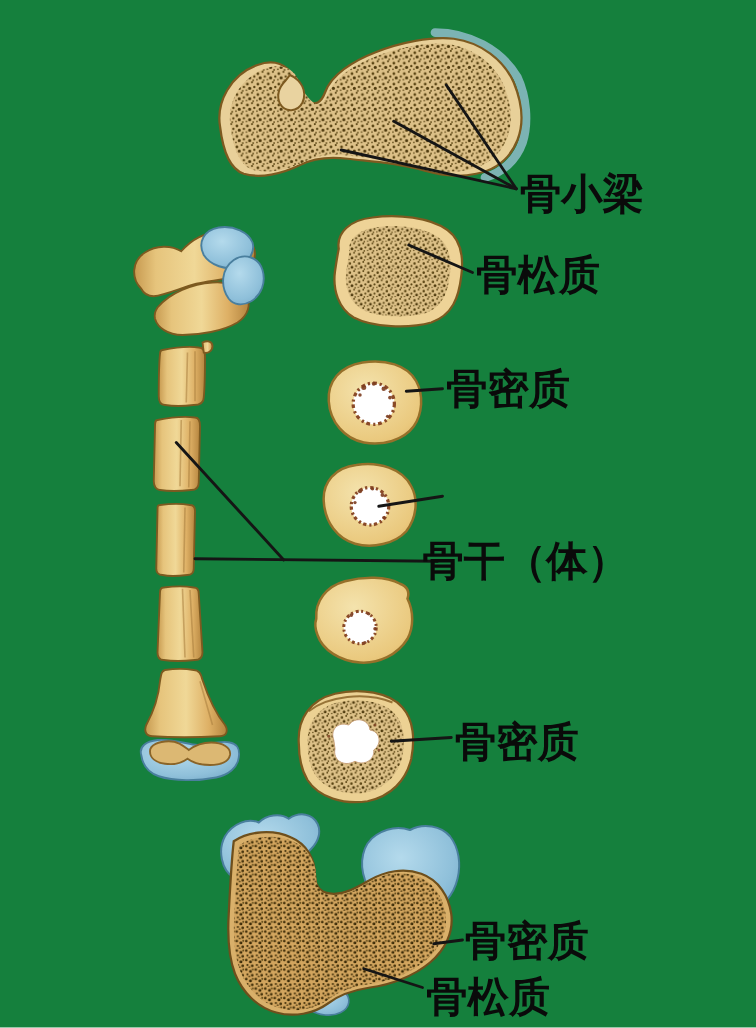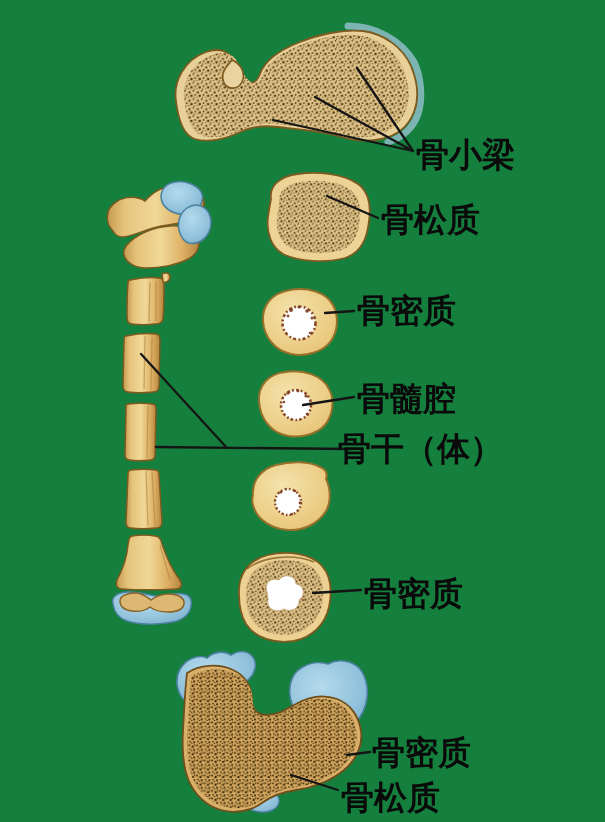--- a/index.html
+++ b/index.html
@@ -224,19 +224,18 @@
     <line x1="156" y1="447" x2="350" y2="449"></line>
     <line x1="313" y1="593" x2="361" y2="590"></line>
     <line x1="347" y1="755" x2="370" y2="752"></line>
     <line x1="291" y1="775" x2="338" y2="790"></line>
   </g>
 </svg>
 
 <div class="lbl" style="left:416px;top:138px;">骨小梁</div>
 <div class="lbl" style="left:381px;top:203px;">骨松质</div>
 <div class="lbl" style="left:357px;top:294px;">骨密质</div>
-<div class="lbl" style="left:357px;top:382px;">骨髓腔</div>
 <div class="lbl" style="left:338px;top:432px;">骨干（体）</div>
 <div class="lbl" style="left:364px;top:577px;">骨密质</div>
 <div class="lbl" style="left:372px;top:736px;">骨密质</div>
 <div class="lbl" style="left:341px;top:781px;">骨松质</div>
 
 </div>
 
 </body></html>

